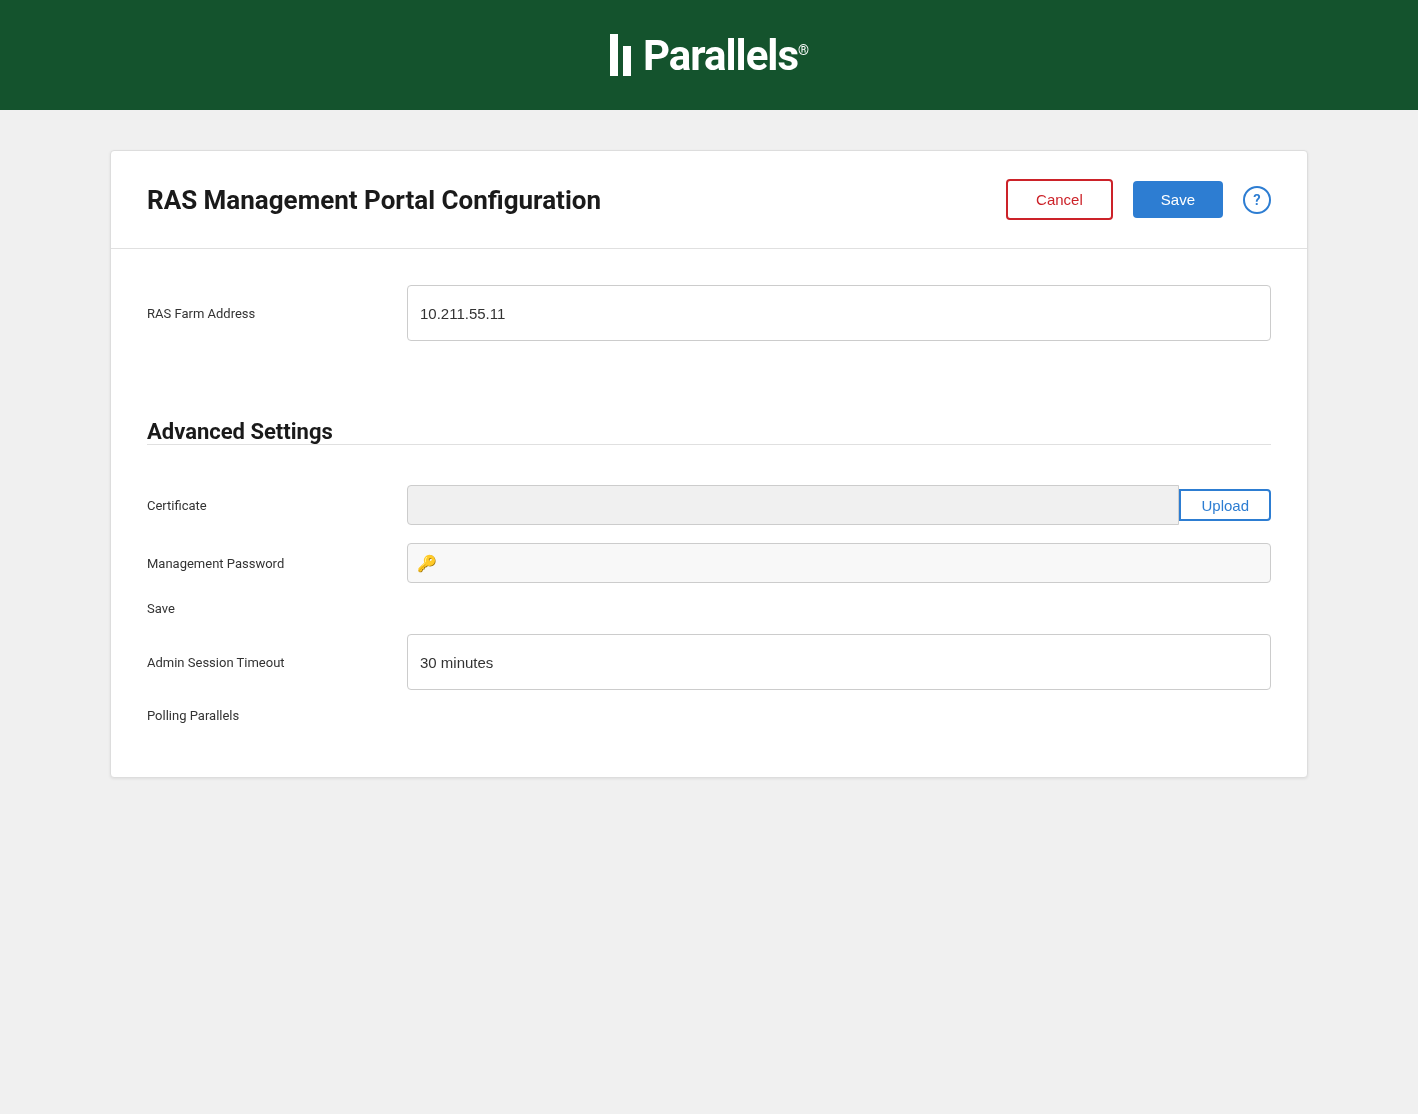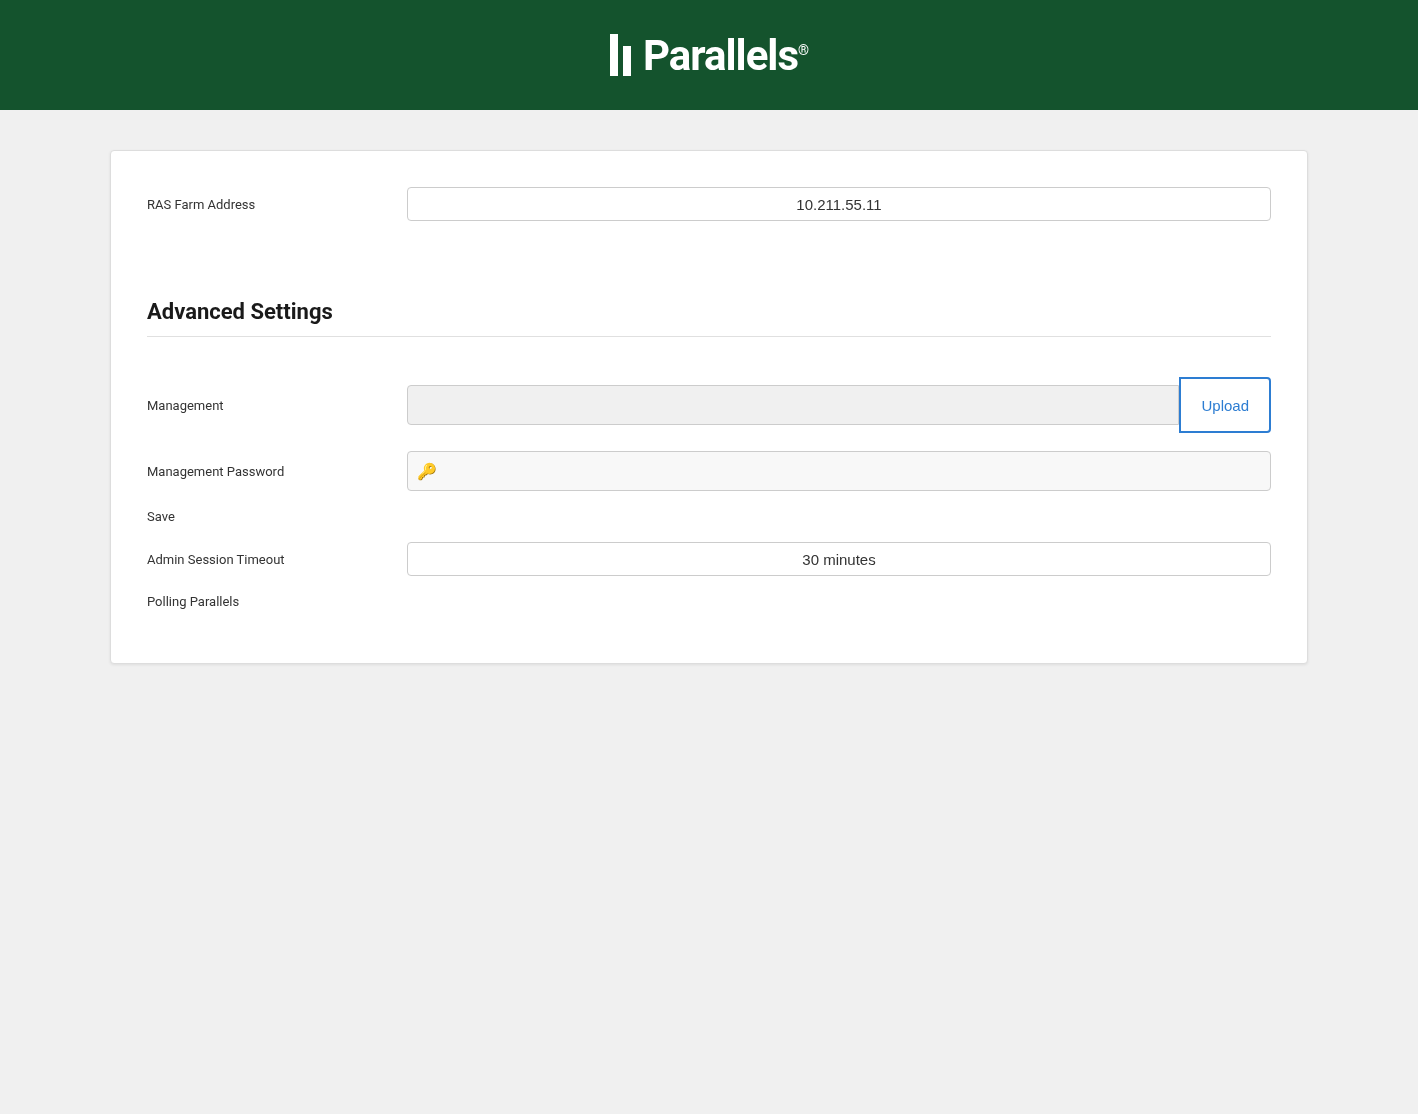--- a/index.html
+++ b/index.html
@@ -136,38 +136,36 @@
 
     .form-label {
       width: 260px;
       font-size: 13px;
       color: #333;
       flex-shrink: 0;
     }
 
     .form-input {
       flex: 1;
-      height: 34px;
+      height: 56px;
       border: 1px solid #ccc;
       border-radius: 4px;
       padding: 0 12px;
       font-size: 15px;
       color: #333;
       background: white;
       outline: none;
-      text-align: center;
     }
 
     .section-title {
       font-size: 22px;
       font-weight: 700;
       color: #1a1a1a;
       margin-bottom: 20px;
       margin-top: 30px;
-      padding-bottom: 12px;
       border-bottom: 1px solid #e0e0e0;
     }
 
     .certificate-row {
       display: flex;
       align-items: center;
       gap: 0;
     }
 
     .certificate-input {
@@ -176,21 +174,21 @@
       border: 1px solid #ccc;
       border-radius: 4px 0 0 4px;
       padding: 0 12px;
       font-size: 15px;
       background-color: #f0f0f0;
       color: #999;
       outline: none;
     }
 
     .btn-upload {
-      height: 56px;
+      height: 32px;
       padding: 0 20px;
       border: 2px solid #2d7dd2;
       background: white;
       color: #2d7dd2;
       font-size: 15px;
       font-weight: 500;
       border-radius: 0 4px 4px 0;
       cursor: pointer;
       white-space: nowrap;
     }
@@ -240,37 +238,43 @@
     </div>
     <div class="logo-text">
       <span>Parallels</span><sup>®</sup>
     </div>
   </div>
 </div>
 
 <div class="content-area">
   <div class="card">
 
+    <div class="card-header">
+      <div class="card-title">RAS Management Portal Configuration</div>
+      <button class="btn-cancel">Cancel</button>
+      <button class="btn-save">Save</button>
+      <div class="help-icon">?</div>
+    </div>
 
     <div class="card-body">
 
       <div class="form-row ras-farm-section">
         <label class="form-label">RAS Farm Address</label>
         <input type="text" class="form-input" value="10.211.55.11" style="">
       </div>
 
       <div class="spacer"></div>
       <div class="spacer"></div>
 
       <div class="section-title">Advanced Settings</div>
 
       <div class="spacer"></div>
 
       <div class="form-row">
-        <label class="form-label">Management</label>
+        <label class="form-label">Certificate</label>
         <div class="certificate-row" style="flex:1;">
           <input type="text" class="certificate-input" style="">
           <button class="btn-upload">Upload</button>
         </div>
       </div>
 
       <div class="form-row">
         <label class="form-label">Management Password</label>
         <div class="password-input-wrapper">
           <span class="lock-icon">🔑</span>

